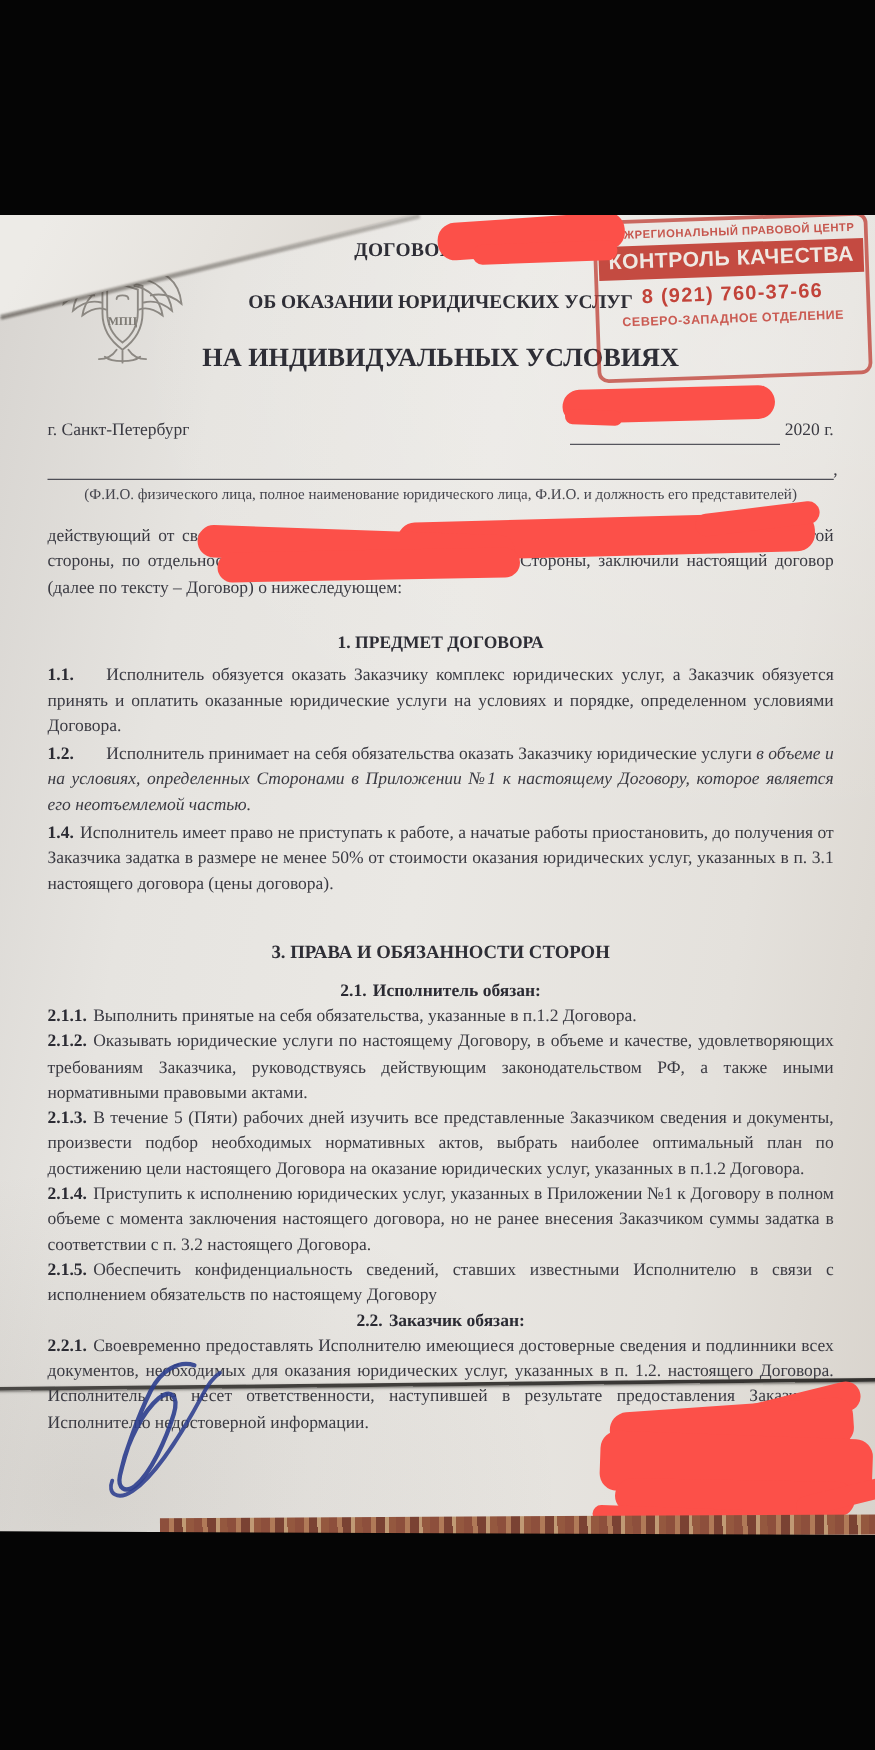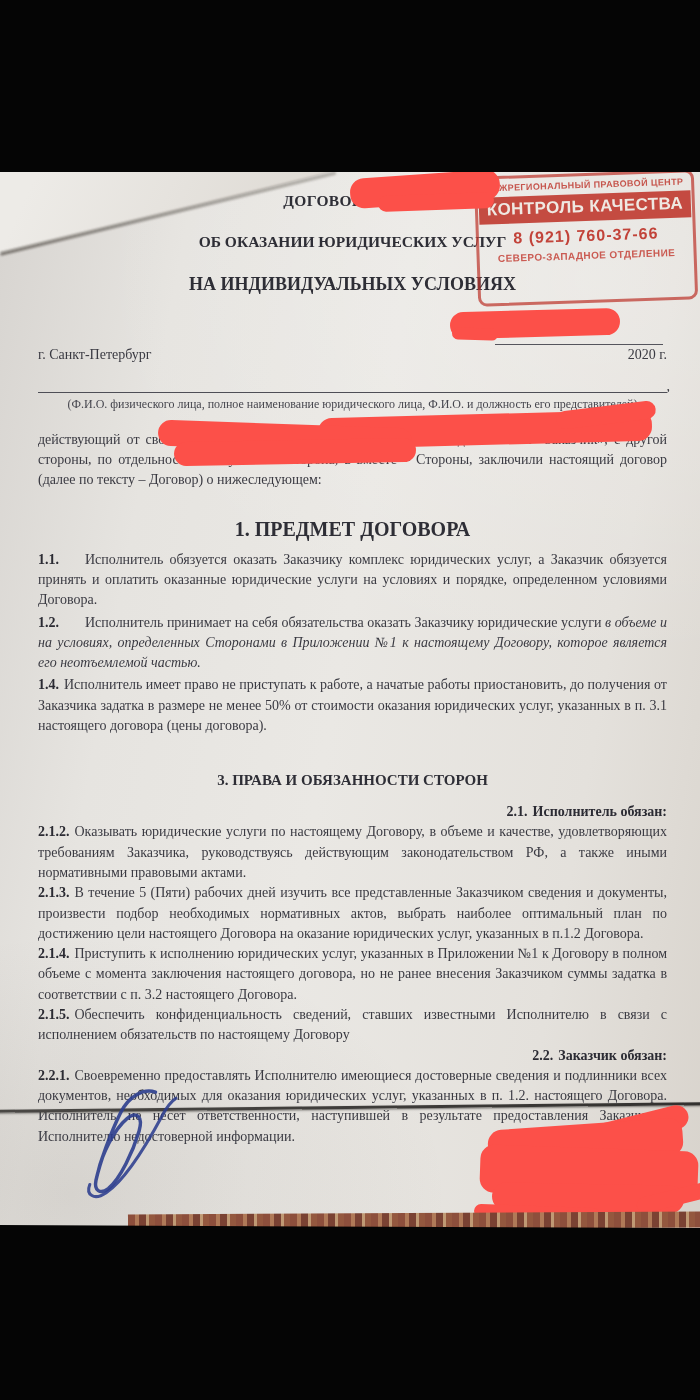--- a/index.html
+++ b/index.html
@@ -25,30 +25,30 @@
         filter:blur(1px);transform-origin:left top;transform:translateY(80px) rotate(-13.6deg);}
   .page-mark{position:absolute;left:36px;top:48px;width:4px;height:24px;background:#413f3c;
         z-index:3;transform:rotate(6deg);opacity:.8;}
 
   
   .doc{position:absolute;inset:0;padding:10px 33px 0 38px;font-size:14px;line-height:1.45;
        color:#3a3a42;text-align:justify;z-index:2;}
   .t-center{text-align:center;font-weight:bold;color:#2e2e36;}
   .title1{margin:8px 40px 0 0;font-size:15.5px;letter-spacing:.3px;}
   .title2{margin:19px 0 0;font-size:15.5px;}
-  .title3{margin:17px 0 0;font-size:18px;}
+  .title3{margin:17px 0 0;font-size:21px;}
   .dateline{display:flex;justify-content:space-between;align-items:flex-end;margin-top:34px;}
-  .date-slot{display:flex;align-items:flex-end;flex-direction:column;}
+  .date-slot{display:flex;align-items:flex-end;}
   .date-line{display:inline-block;width:168px;height:13px;border-bottom:1.4px solid #55555d;margin-right:4px;}
   .p{margin:0;}
   .p .num{font-weight:bold;color:#2b2b33;margin-right:5px;}
   .p.wide .num{margin-right:26px;margin-top:19px;}
-  .p.lead{font-weight:bold;color:#2b2b33;text-align:right;}
+  .p.lead{font-weight:bold;color:#2b2b33;text-align:center;}
   .mt14{margin-top:14px;} .mt16{margin-top:16px;} .mt6{margin-top:6px;} .mt2{margin-top:2px;}
-  .sec-h{margin:24px 0 0;font-size:20px;}
+  .sec-h{margin:24px 0 0;font-size:14px;}
   .sec-h2{margin:34px 0 10px;font-size:15px;}
   .name-line{position:relative;height:19px;border-bottom:1.5px solid #4e4e56;margin-top:8px;}
   .name-line .comma{position:absolute;right:-3px;bottom:-5px;font-size:14px;color:#3a3a42;}
   .fio-caption{margin-top:3px;text-align:center;font-size:12px;color:#46464e;}
 
   
   .emblem{position:absolute;left:46px;top:20px;width:104px;height:100px;z-index:2;opacity:.85;}
   .emblem svg{width:100%;height:100%;stroke:#7e7a74;fill:none;stroke-width:1.6;stroke-linecap:round;}
   .emblem text{fill:#6d6963;stroke:none;font-family:"Liberation Serif",serif;font-weight:bold;}
 
@@ -92,20 +92,40 @@
        z-index:10;transform-origin:left top;transform:rotate(0.25deg);}
 </style>
 </head>
 <body>
 
 <div class="stage">
   <div class="letterbox top"></div>
 
   <div class="photo">
 
+    <div class="emblem">
+      <svg viewBox="0 0 110 106">
+        <path d="M49,7 l3,-5 3,5 3,-5 3,5"></path>
+        <path d="M45,17 a5,5 0 1 1 0.1,0 M40,16 l-7,2 7,3"></path>
+        <path d="M65,17 a5,5 0 1 0 -0.1,0 M70,16 l7,2 -7,3"></path>
+        <path d="M47,22 C49,28 51,31 53,35 M63,22 C61,28 59,31 57,35"></path>
+        <path d="M41,27 C20,23 7,35 5,54 C13,47 22,45 31,47"></path>
+        <path d="M43,33 C26,33 15,45 13,60 C21,53 30,51 37,53"></path>
+        <path d="M45,39 C32,41 23,51 21,64 C29,58 36,57 41,59"></path>
+        <path d="M69,27 C90,23 103,35 105,54 C97,47 88,45 79,47"></path>
+        <path d="M67,33 C84,33 95,45 97,60 C89,53 80,51 73,53"></path>
+        <path d="M65,39 C78,41 87,51 89,64 C81,58 74,57 69,59"></path>
+        <path d="M55,34 L38,39 L38,62 C38,76 45,86 55,93 C65,86 72,76 72,62 L72,39 Z"></path>
+        <path d="M55,38 L42,42 L42,61 C42,72 47,81 55,87 C63,81 68,72 68,61 L68,42 Z"></path>
+        <path d="M50,50 C50,46 60,46 60,50"></path>
+        <path d="M50,93 C46,99 41,101 35,101 M60,93 C64,99 69,101 75,101 M55,94 L55,104"></path>
+        <path d="M40,99 C46,104 64,104 70,99"></path>
+        <text x="55" y="72" font-size="10" text-anchor="middle">МПЦ</text>
+      </svg>
+    </div>
 
     <div class="doc">
       <div class="t-center title1">ДОГОВОР №</div>
       <div class="t-center title2">ОБ ОКАЗАНИИ ЮРИДИЧЕСКИХ УСЛУГ</div>
       <div class="t-center title3">НА ИНДИВИДУАЛЬНЫХ УСЛОВИЯХ</div>
 
       <div class="dateline">
         <span>г. Санкт-Петербург</span>
         <span class="date-slot">
           <span class="date-line"></span>
@@ -123,20 +143,21 @@
 
       <div class="t-center sec-h">1. ПРЕДМЕТ ДОГОВОРА</div>
 
       <p class="p wide mt6"><b class="num">1.1.</b><span>Исполнитель обязуется оказать Заказчику комплекс юридических услуг, а Заказчик обязуется принять и оплатить оказанные юридические услуги на условиях и порядке, определенном условиями Договора.</span></p>
       <p class="p wide mt2"><b class="num">1.2.</b><span>Исполнитель принимает на себя обязательства оказать Заказчику юридические услуги</span><i> в объеме и на условиях, определенных Сторонами в Приложении №1 к настоящему Договору, которое является его неотъемлемой частью.</i></p>
       <p class="p mt2"><b class="num">1.4.</b><span>Исполнитель имеет право не приступать к работе, а начатые работы приостановить, до получения от Заказчика задатка в размере не менее 50% от стоимости оказания юридических услуг, указанных в п. 3.1 настоящего договора (цены договора).</span></p>
 
       <div class="t-center sec-h2">3. ПРАВА И ОБЯЗАННОСТИ СТОРОН</div>
 
       <p class="p lead"><b class="num">2.1.</b><span>Исполнитель обязан:</span></p>
+      <p class="p"><b class="num">2.1.1.</b><span>Выполнить принятые на себя обязательства, указанные в п.1.2 Договора.</span></p>
       <p class="p"><b class="num">2.1.2.</b><span>Оказывать юридические услуги по настоящему Договору, в объеме и качестве, удовлетворяющих требованиям Заказчика, руководствуясь действующим законодательством РФ, а также иными нормативными правовыми актами.</span></p>
       <p class="p"><b class="num">2.1.3.</b><span>В течение 5 (Пяти) рабочих дней изучить все представленные Заказчиком сведения и документы, произвести подбор необходимых нормативных актов, выбрать наиболее оптимальный план по достижению цели настоящего Договора на оказание юридических услуг, указанных в п.1.2 Договора.</span></p>
       <p class="p"><b class="num">2.1.4.</b><span>Приступить к исполнению юридических услуг, указанных в Приложении №1 к Договору в полном объеме с момента заключения настоящего договора, но не ранее внесения Заказчиком суммы задатка в соответствии с п. 3.2 настоящего Договора.</span></p>
       <p class="p"><b class="num">2.1.5.</b><span>Обеспечить конфиденциальность сведений, ставших известными Исполнителю в связи с исполнением обязательств по настоящему Договору</span></p>
       <p class="p lead"><b class="num">2.2.</b><span>Заказчик обязан:</span></p>
       <p class="p"><b class="num">2.2.1.</b><span>Своевременно предоставлять Исполнителю имеющиеся достоверные сведения и подлинники всех документов, необходимых для оказания юридических услуг, указанных в п. 1.2. настоящего Договора. Исполнитель не несет ответственности, наступившей в результате предоставления Заказчиком Исполнителю недостоверной информации.</span></p>
 
     </div>
 
     <div class="stamp">

